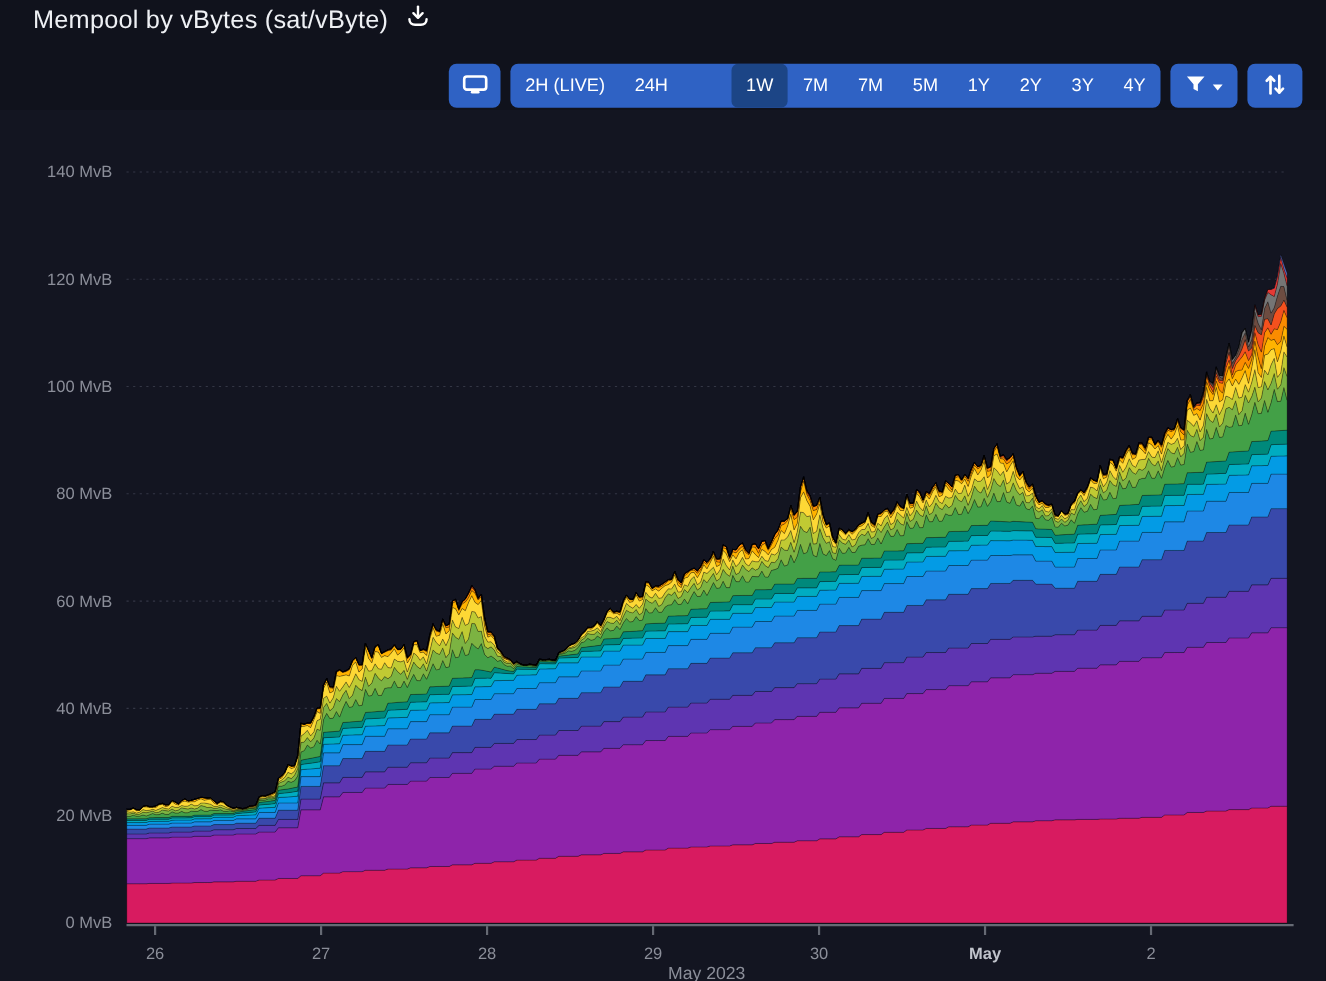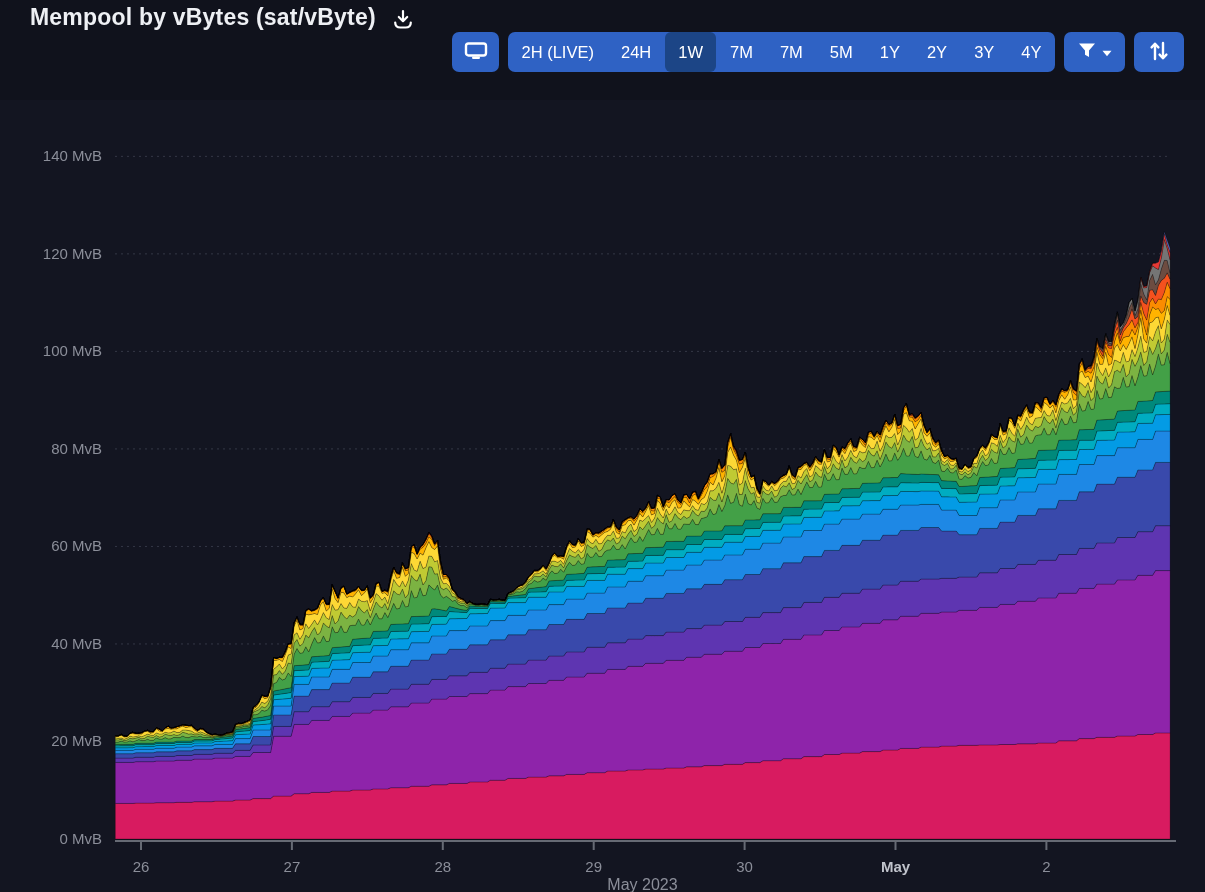--- a/index.html
+++ b/index.html
@@ -1,29 +1,29 @@
 <!DOCTYPE html>
 <html><head>
 <meta charset="utf-8">
 <style>
   html,body{margin:0;padding:0;background:#10121c;width:1205px;height:892px;overflow:hidden;
     font-family:"Liberation Sans",sans-serif;-webkit-font-smoothing:antialiased;}
   .page{position:relative;width:1205px;height:892px;}
   .chart-card{position:absolute;left:0;top:100px;width:1205px;height:792px;background:#131521;}
   .page-title{position:absolute;left:30px;top:4px;color:#eef0f4;font-size:23px;letter-spacing:.2px;
-    display:flex;align-items:flex-end;gap:16px;font-weight:bold;}
+    display:flex;align-items:flex-start;gap:16px;}
   .dl-icon svg{display:block;}
-  .toolbar{position:absolute;top:32px;right:21px;display:flex;align-items:stretch;gap:9px;height:40px;}
+  .toolbar{position:absolute;top:58px;right:21px;display:flex;align-items:stretch;gap:9px;height:40px;}
   .tb-btn{background:#2f62c4;border-radius:7px;display:flex;align-items:center;justify-content:center;
     color:#fff;cursor:pointer;border:none;}
   .tb-btn.square{width:47px;}
   .range-group{background:#2f62c4;border-radius:7px;display:flex;align-items:stretch;overflow:hidden;}
   .range-item{display:flex;align-items:center;padding:0 13.5px;color:#fff;font-size:16.5px;cursor:pointer;
     border-radius:6px;white-space:nowrap;}
-  .range-item.active{background:#1c4586;}
+  .range-item.active{background:#1c4586;margin-left:44px;}
   .filter-btn{width:61px;gap:6px;}
   .sort-btn{width:50px;}
   svg text{font-family:"Liberation Sans",sans-serif;}
 </style>
 </head>
 <body>
 
 <div class="page">
 
   <div class="page-title">

